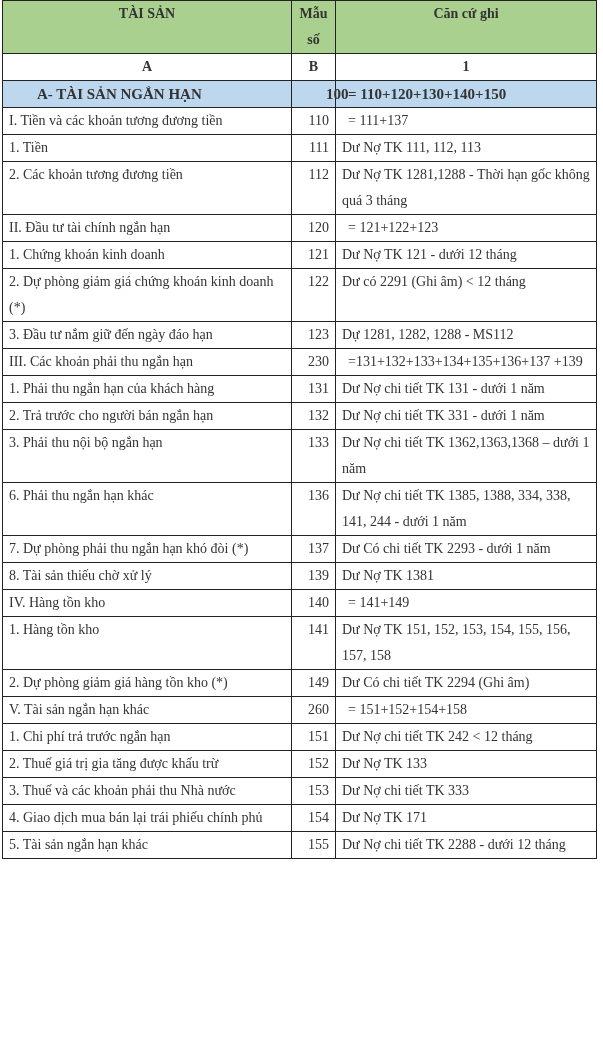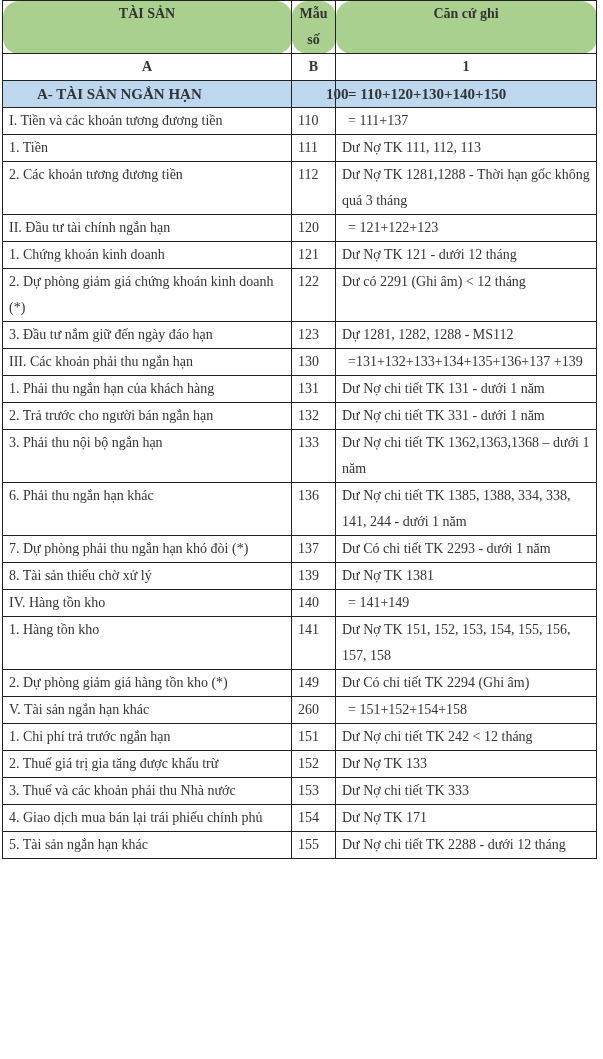--- a/index.html
+++ b/index.html
@@ -16,26 +16,26 @@
   table.bs td, table.bs th {
     border: 1px solid #222222;
     padding: 0 6px 0 6px;
     line-height: 26px;
     vertical-align: top;
     font-weight: normal;
   }
   col.c1 { width: 289px; }
   col.c2 { width: 44px; }
   col.c3 { width: 261px; }
-  tr.hdr th { background: #a9d08e; font-weight: bold; text-align: center; vertical-align: top; border-radius: 16px; }
+  tr.hdr th { background: #a9d08e; font-weight: bold; text-align: center; vertical-align: top; }
   tr.hdr th.code { line-height: 26px; padding: 0 2px; }
   tr.letters td { text-align: center; font-weight: bold; }
   tr.total td { background: #bdd7ee; font-weight: bold; font-size: 15px; padding-left: 34px; }
   tr.section td { font-weight: normal; }
-  td.code { text-align: left; padding: 0 2px; }
+  td.code { text-align: right; padding: 0 2px; }
   td.basis { padding-left: 10px; }
   tr.total td.basis, tr.section td.basis { padding-left: 12px; }
 </style>
 </head>
 <body>
 
 <table class="bs">
   <colgroup>
     <col class="c1">
       <col class="c2">
@@ -89,21 +89,21 @@
         <td class="code">122</td>
         <td class="basis">Dư có 2291 (Ghi âm) &lt; 12 tháng</td>
       </tr>
       <tr class="item">
         <td>3. Đầu tư nắm giữ đến ngày đáo hạn</td>
         <td class="code">123</td>
         <td class="basis">Dự 1281, 1282, 1288 - MS112</td>
       </tr>
       <tr class="section">
         <td>III. Các khoản phải thu ngắn hạn</td>
-        <td class="code">130</td>
+        <td class="code">230</td>
         <td class="basis">=131+132+133+134+135+136+137 +139</td>
       </tr>
       <tr class="item">
         <td>1. Phải thu ngắn hạn của khách hàng</td>
         <td class="code">131</td>
         <td class="basis">Dư Nợ chi tiết TK 131 - dưới 1 năm</td>
       </tr>
       <tr class="item">
         <td>2. Trả trước cho người bán ngắn hạn</td>
         <td class="code">132</td>

